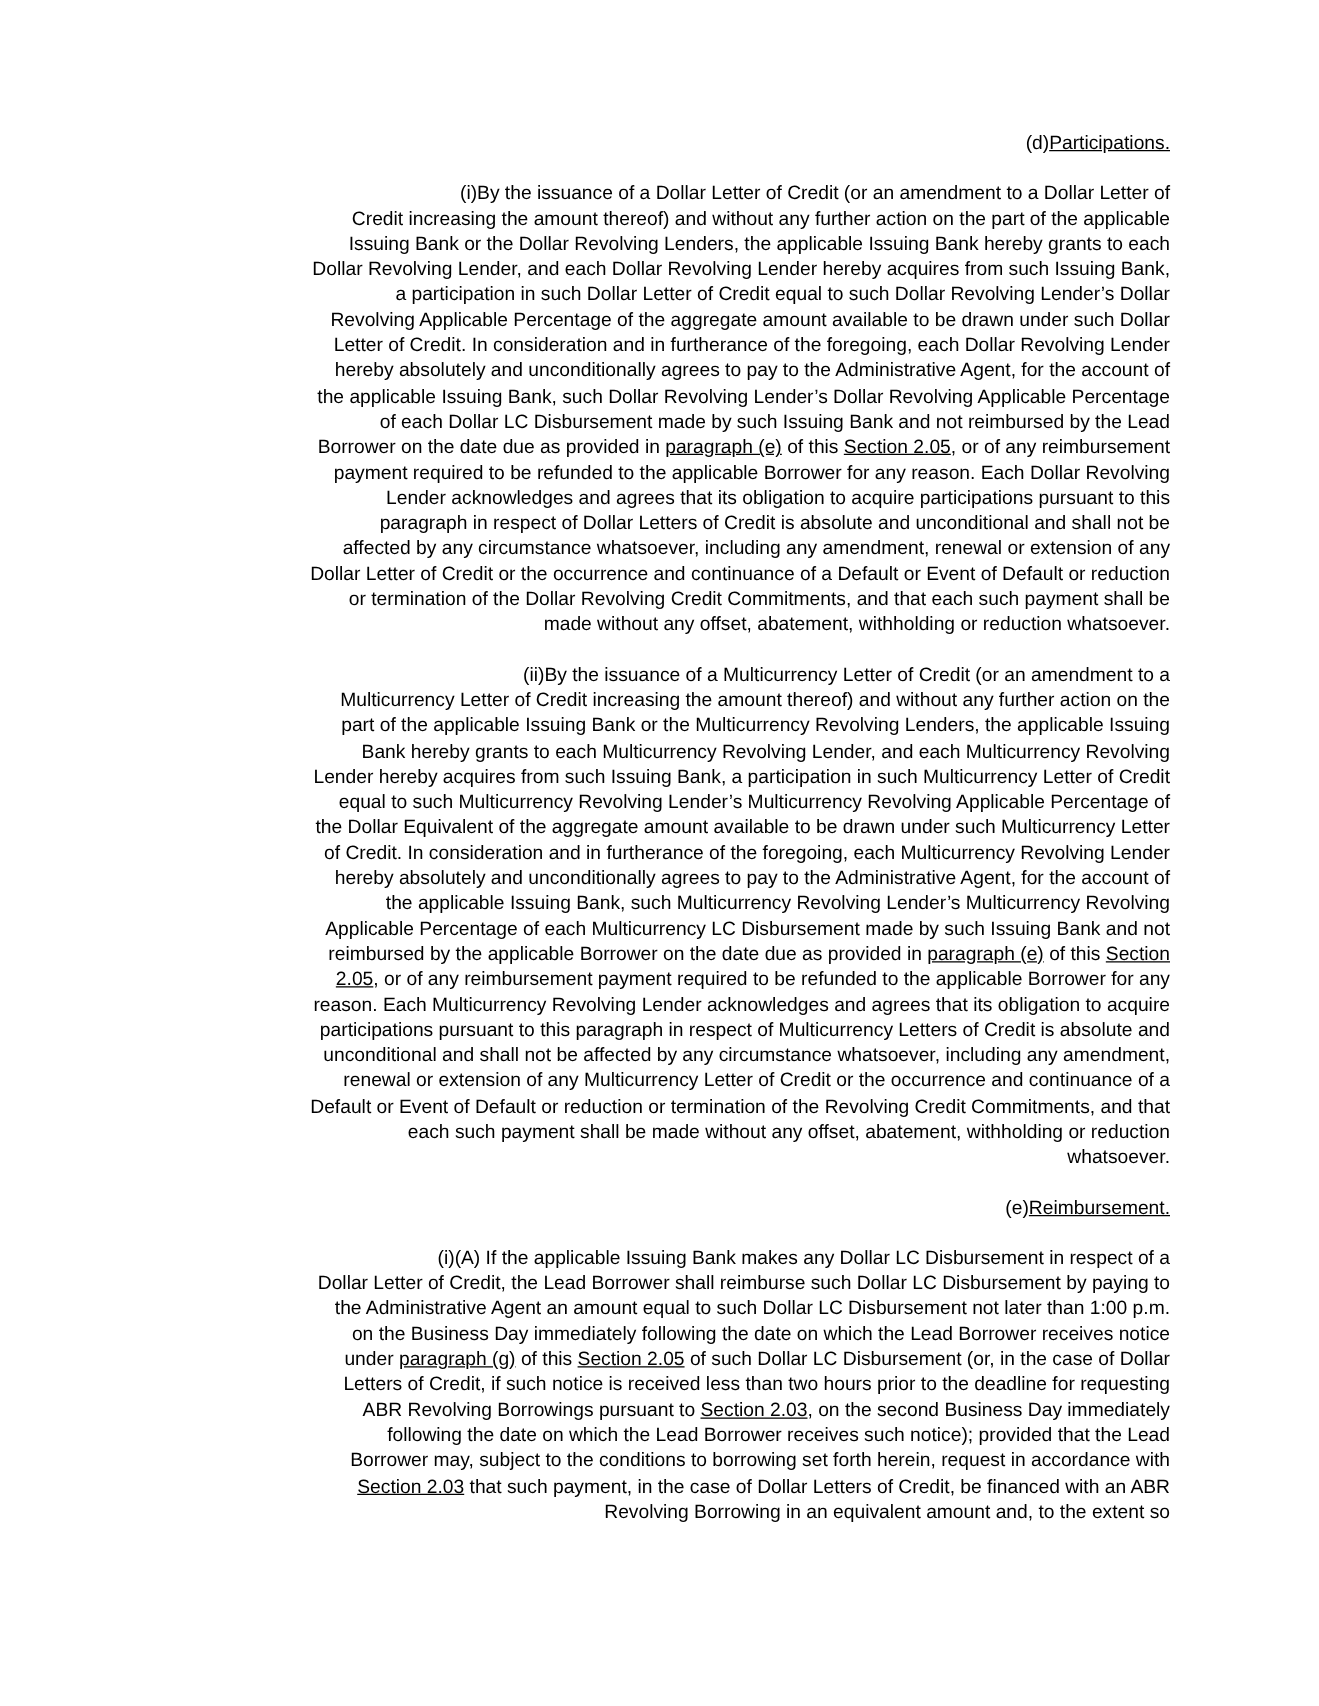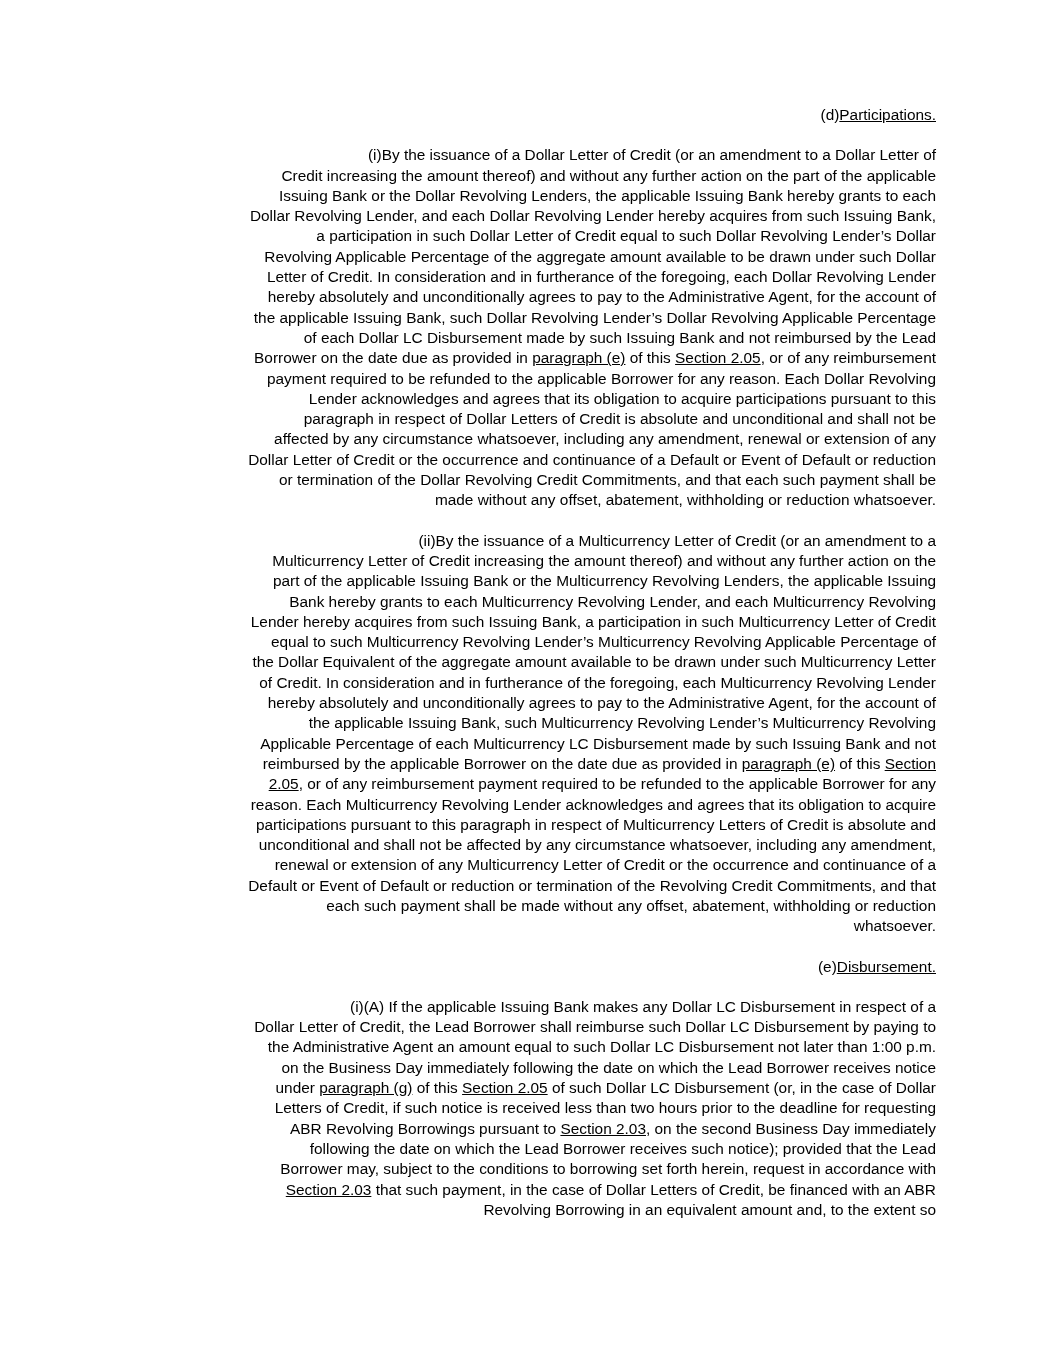--- a/index.html
+++ b/index.html
@@ -38,18 +38,18 @@
 
 <div class="page">
   <div class="doc">
 
     <div class="block heading"><span class="num">(d)</span><span class="u">Participations.</span></div>
 
     <p class="block para"><span class="num">(i)</span><span>By the issuance of a Dollar Letter of Credit (or an amendment to a Dollar Letter of Credit increasing the amount thereof) and without any further action on the part of the applicable Issuing Bank or the Dollar Revolving Lenders, the applicable Issuing Bank hereby grants to each Dollar Revolving Lender, and each Dollar Revolving Lender hereby acquires from such Issuing Bank, a participation in such Dollar Letter of Credit equal to such Dollar Revolving Lender’s Dollar Revolving Applicable Percentage of the aggregate amount available to be drawn under such Dollar Letter of Credit.  In consideration and in furtherance of the foregoing, each Dollar Revolving Lender hereby absolutely and unconditionally agrees to pay to the Administrative Agent, for the account of the applicable Issuing Bank, such Dollar Revolving Lender’s Dollar Revolving Applicable Percentage of each Dollar LC Disbursement made by such Issuing Bank and not reimbursed by the Lead Borrower on the date due as provided in </span><span class="u">paragraph (e)</span><span> of this </span><span class="u">Section 2.05</span><span>, or of any reimbursement payment required to be refunded to the applicable Borrower for any reason.  Each Dollar Revolving Lender acknowledges and agrees that its obligation to acquire participations pursuant to this paragraph in respect of Dollar Letters of Credit is absolute and unconditional and shall not be affected by any circumstance whatsoever, including any amendment, renewal or extension of any Dollar Letter of Credit or the occurrence and continuance of a Default or Event of Default or reduction or termination of the Dollar Revolving Credit Commitments, and that each such payment shall be made without any offset, abatement, withholding or reduction whatsoever.</span></p>
 
     <p class="block para"><span class="num">(ii)</span><span>By the issuance of a Multicurrency Letter of Credit (or an amendment to a Multicurrency Letter of Credit increasing the amount thereof) and without any further action on the part of the applicable Issuing Bank or the Multicurrency Revolving Lenders, the applicable Issuing Bank hereby grants to each Multicurrency Revolving Lender, and each Multicurrency Revolving Lender hereby acquires from such Issuing Bank, a participation in such Multicurrency Letter of Credit equal to such Multicurrency Revolving Lender’s Multicurrency Revolving Applicable Percentage of the Dollar Equivalent of the aggregate amount available to be drawn under such Multicurrency Letter of Credit.  In consideration and in furtherance of the foregoing, each Multicurrency Revolving Lender hereby absolutely and unconditionally agrees to pay to the Administrative Agent, for the account of the applicable Issuing Bank, such Multicurrency Revolving Lender’s Multicurrency Revolving Applicable Percentage of each Multicurrency LC Disbursement made by such Issuing Bank and not reimbursed by the applicable Borrower on the date due as provided in </span><span class="u">paragraph (e)</span><span> of this </span><span class="u">Section 2.05</span><span>, or of any reimbursement payment required to be refunded to the applicable Borrower for any reason.  Each Multicurrency Revolving Lender acknowledges and agrees that its obligation to acquire participations pursuant to this paragraph in respect of Multicurrency Letters of Credit is absolute and unconditional and shall not be affected by any circumstance whatsoever, including any amendment, renewal or extension of any Multicurrency Letter of Credit or the occurrence and continuance of a Default or Event of Default or reduction or termination of the Revolving Credit Commitments, and that each such payment shall be made without any offset, abatement, withholding or reduction whatsoever.</span></p>
 
-    <div class="block heading"><span class="num">(e)</span><span class="u">Disbursement.</span></div>
+    <div class="block heading"><span class="num">(e)</span><span class="u">Reimbursement.</span></div>
 
     <p class="block para"><span class="num">(i)</span><span>(A) If the applicable Issuing Bank makes any Dollar LC Disbursement in respect of a Dollar Letter of Credit, the Lead Borrower shall reimburse such Dollar LC Disbursement by paying to the Administrative Agent an amount equal to such Dollar LC Disbursement not later than 1:00 p.m. on the Business Day immediately following the date on which the Lead Borrower receives notice under </span><span class="u">paragraph (g)</span><span> of this </span><span class="u">Section 2.05</span><span> of such Dollar LC Disbursement (or, in the case of Dollar Letters of Credit, if such notice is received less than two hours prior to the deadline for requesting ABR Revolving Borrowings pursuant to </span><span class="u">Section 2.03</span><span>, on the second Business Day immediately following the date on which the Lead Borrower receives such notice); provided that the Lead Borrower may, subject to the conditions to borrowing set forth herein, request in accordance with </span><span class="u">Section 2.03</span><span> that such payment, in the case of Dollar Letters of Credit, be financed with an ABR Revolving Borrowing in an equivalent amount and, to the extent so</span></p>
 
   </div>
 </div>
 
 </body></html>

